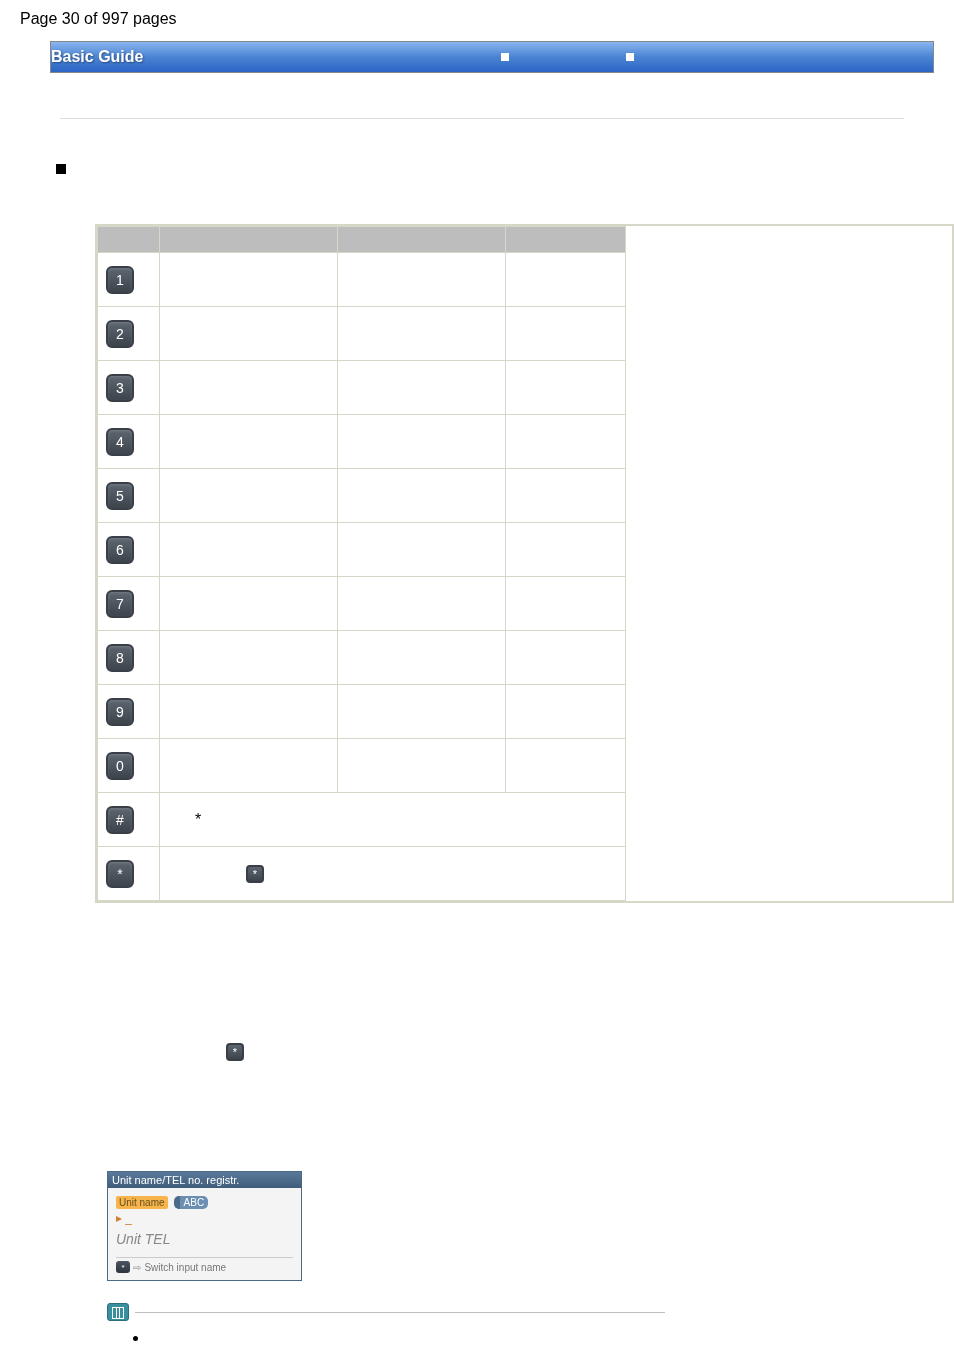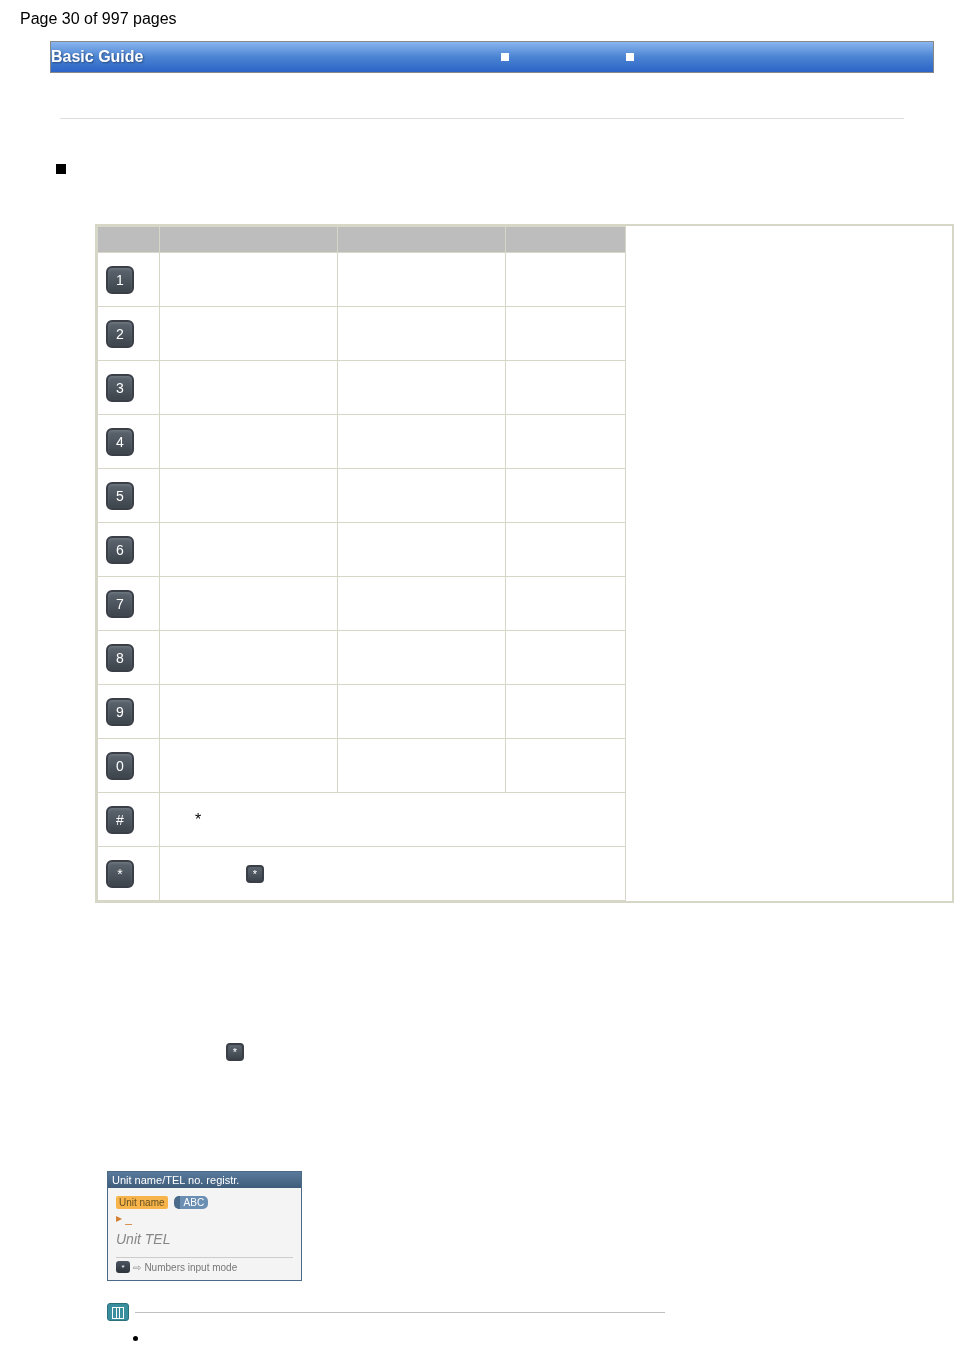--- a/index.html
+++ b/index.html
@@ -354,21 +354,21 @@
   <div class="reg-body">
     <div class="reg-row">
       <span class="reg-label-hl">Unit name</span>
       <span class="abc-pill">ABC</span>
     </div>
     <span class="reg-caret">▸ _</span>
     <div class="reg-tel">Unit TEL</div>
     <div class="reg-footer">
       <span class="reg-footer-key">*</span>
       <span style="color:#888;font-size:10px;">⇨</span>
-      <span class="reg-footer-text">Numbers input mode</span>
+      <span class="reg-footer-text">Switch input name</span>
     </div>
   </div>
 </div>
 
 <div class="note-row">
   <span class="note-icon"></span>
   <span class="note-line"></span>
 </div>
 
 <div class="bullet-row">

